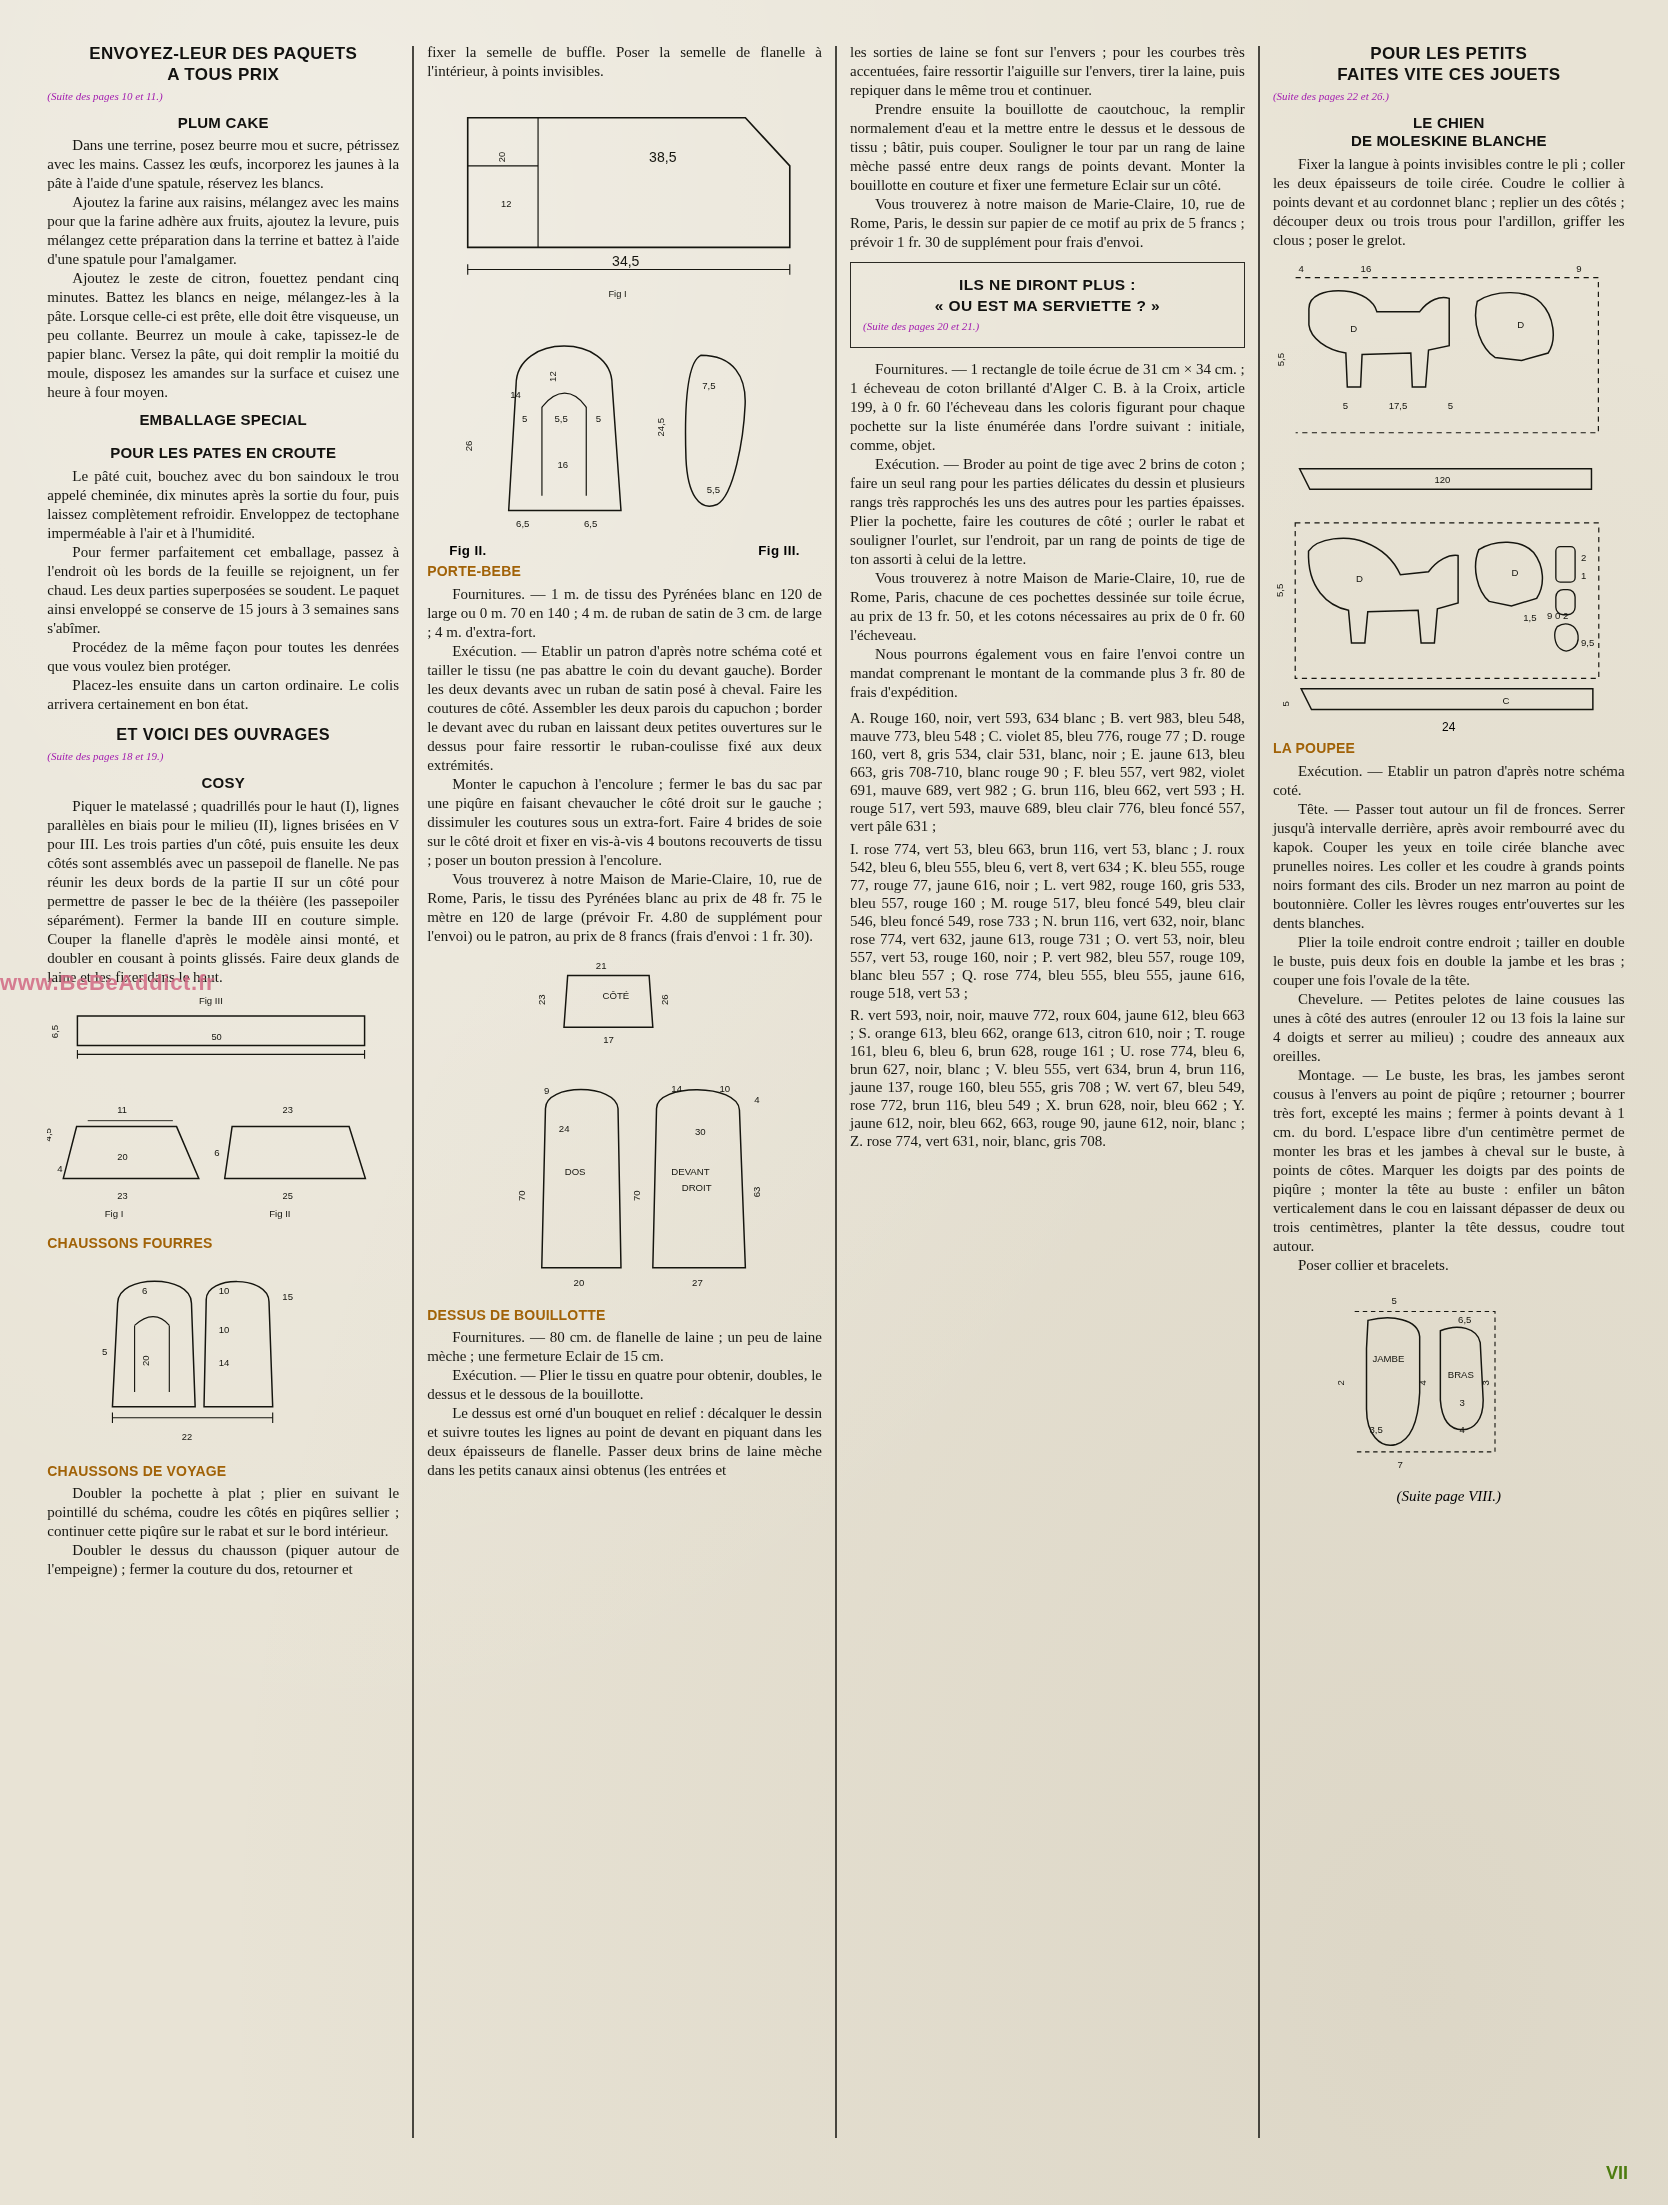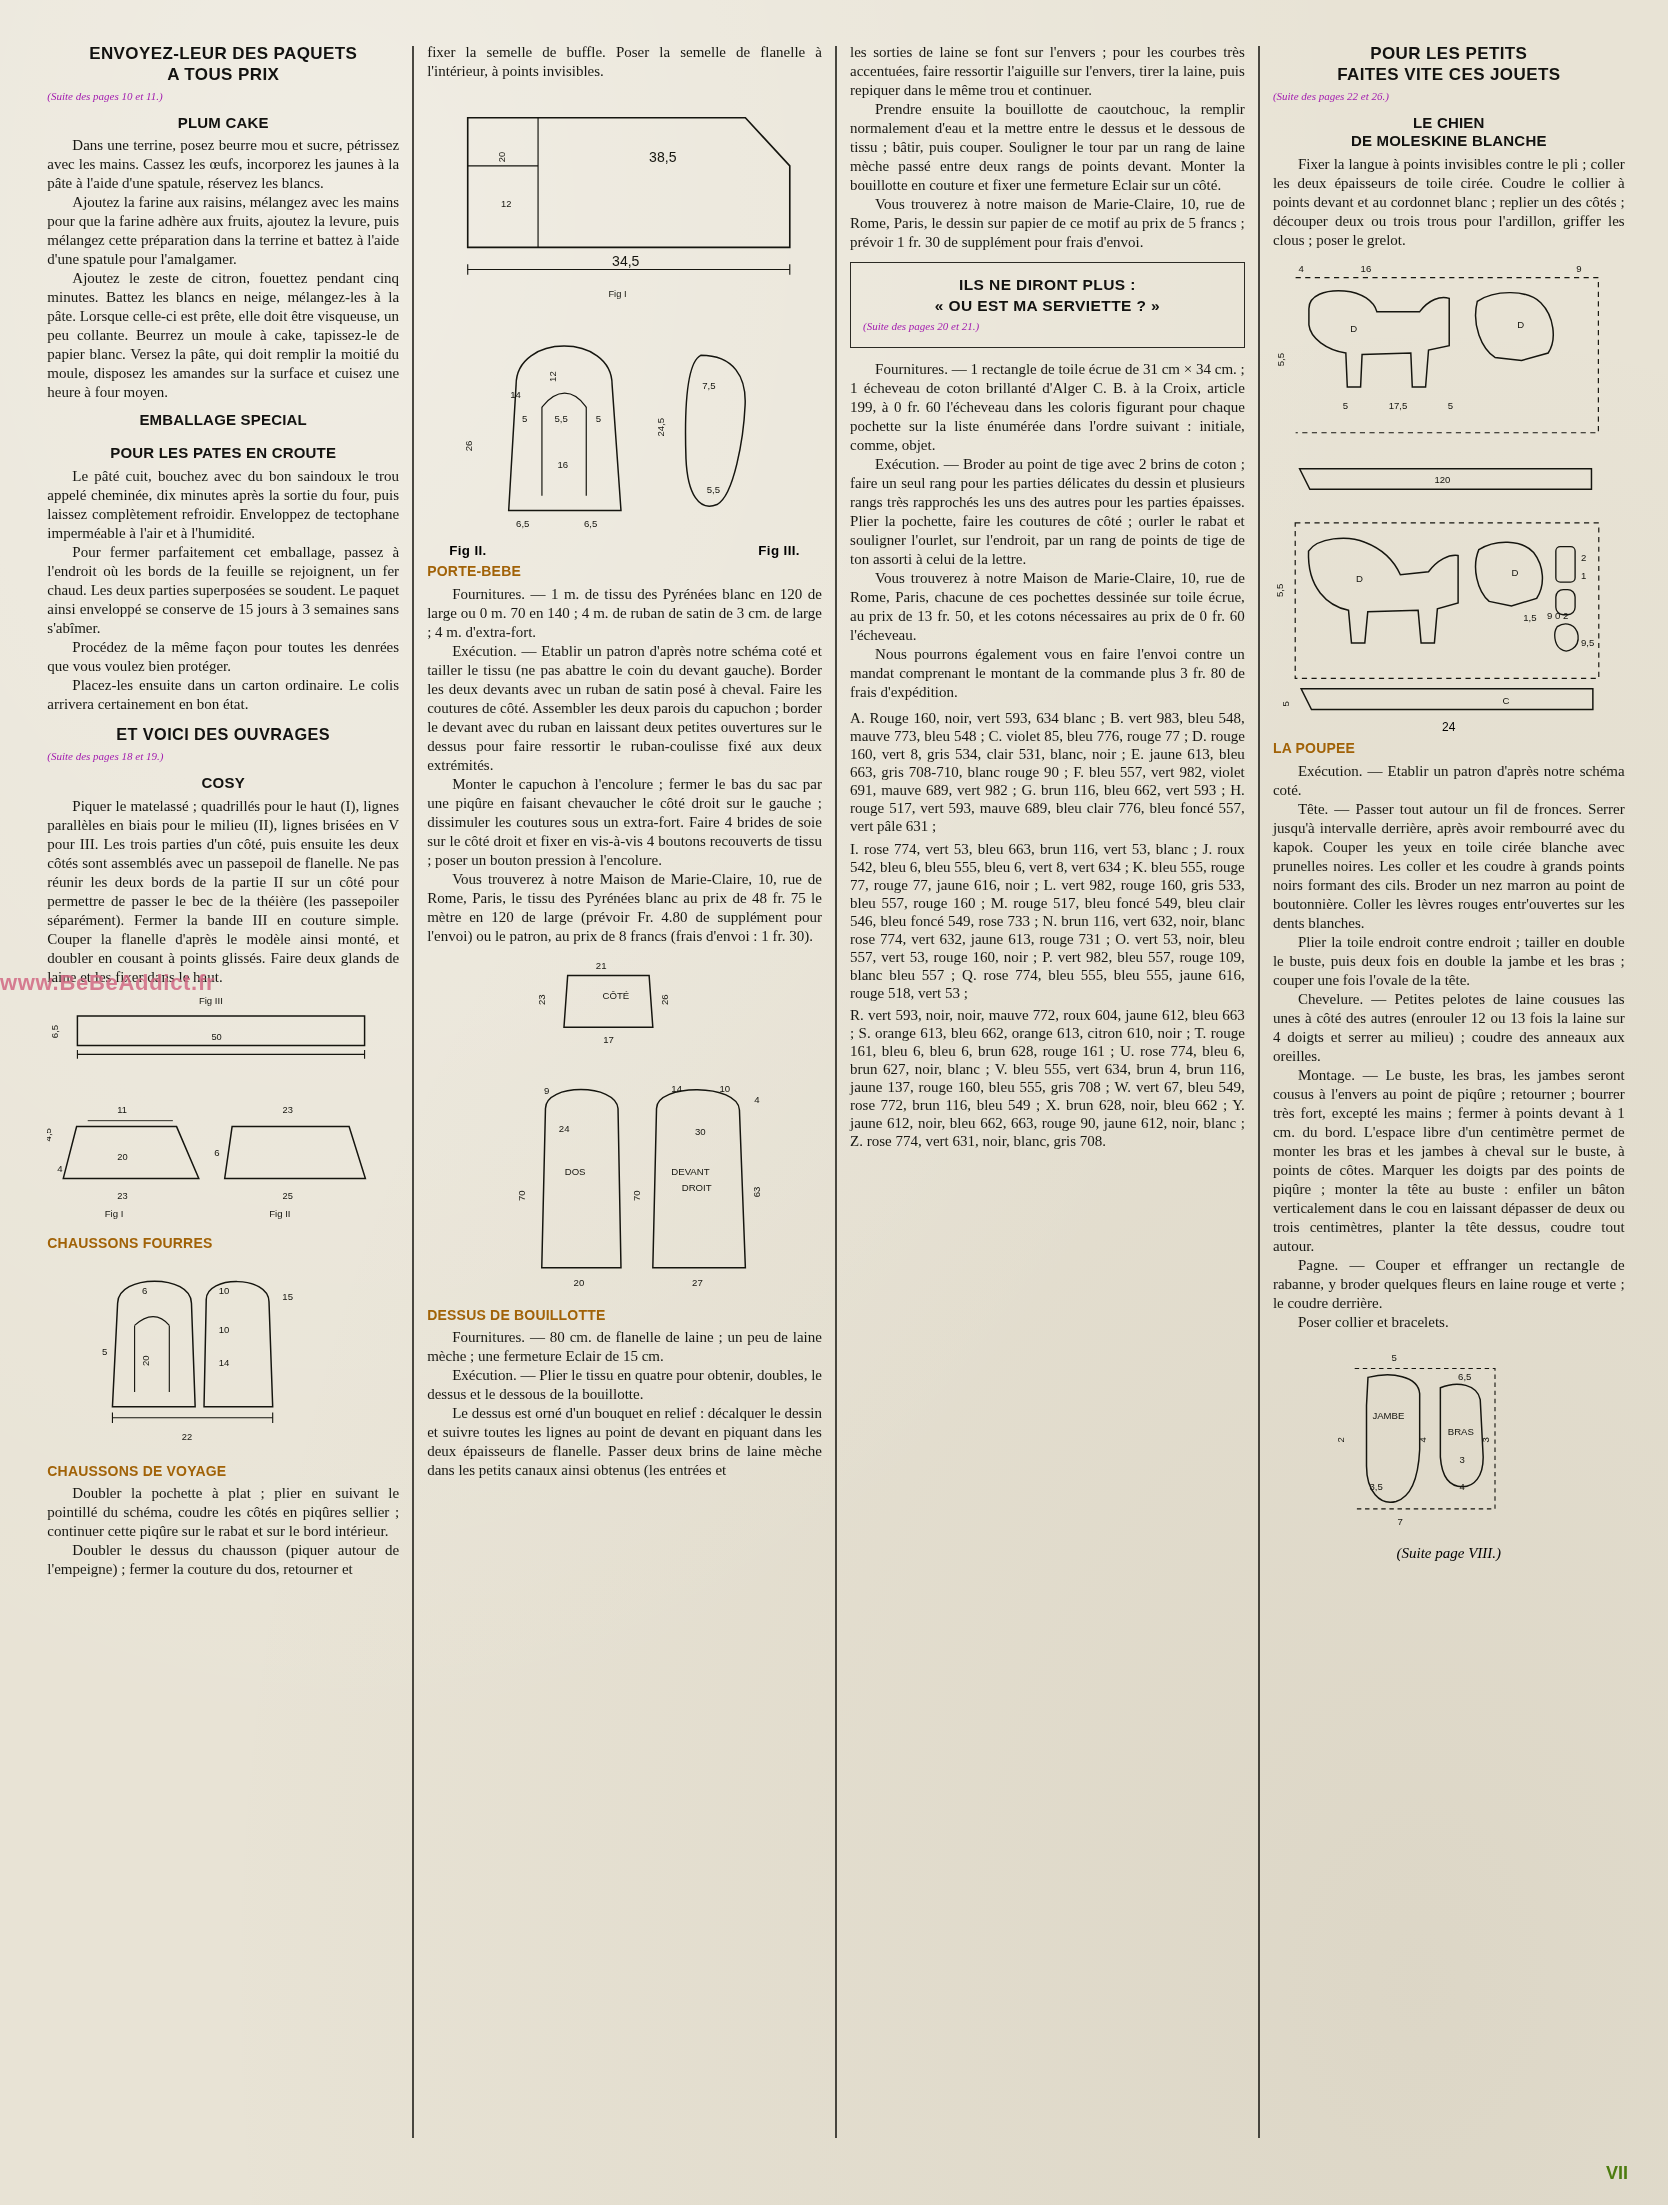--- a/index.html
+++ b/index.html
@@ -423,21 +423,20 @@
         </div>
       </div>
 
       <div class="head-sec2" style="margin-top:3px">LA POUPEE</div>
       <div class="sp6"></div>
       <p>Exécution. — Etablir un patron d'après notre schéma coté.</p>
       <p>Tête. — Passer tout autour un fil de fronces. Serrer jusqu'à intervalle derrière, après avoir rembourré avec du kapok. Couper les yeux en toile cirée blanche avec prunelles noires. Les coller et les coudre à grands points noirs formant des cils. Broder un nez marron au point de boutonnière. Coller les lèvres rouges entr'ouvertes sur les dents blanches.</p>
       <p>Plier la toile endroit contre endroit ; tailler en double le buste, puis deux fois en double la jambe et les bras ; couper une fois l'ovale de la tête.</p>
       <p>Chevelure. — Petites pelotes de laine cousues las unes à côté des autres (enrouler 12 ou 13 fois la laine sur 4 doigts et serrer au milieu) ; coudre des anneaux aux oreilles.</p>
       <p>Montage. — Le buste, les bras, les jambes seront cousus à l'envers au point de piqûre ; retourner ; bourrer très fort, excepté les mains ; fermer à points devant à 1 cm. du bord. L'espace libre d'un centimètre permet de monter les bras et les jambes à cheval sur le buste, à points de côtes. Marquer les doigts par des points de piqûre ; monter la tête au buste : enfiler un bâton verticalement dans le cou en laissant dépasser de deux ou trois centimètres, planter la tête dessus, coudre tout autour.</p>
-      <p>Pagne. — Couper et effranger un rectangle de rabanne, y broder quelques fleurs en laine rouge et verte ; le coudre derrière.</p>
       <p>Poser collier et bracelets.</p>
 
       <div class="figwrap">
         <svg width="348" height="192" viewBox="0 0 470 260">
           <path d="M110 40 L300 40 L300 230 L110 230" fill="none" stroke="#15150f" stroke-width="1.5" stroke-dasharray="6 5"></path>
 
           <path d="M128 52 C160 44 196 50 198 74 L198 150 C196 190 186 214 166 220 C144 226 126 206 126 172 L126 90 Z" fill="none" stroke="#15150f" stroke-width="2"></path>
           <text class="svgtxt sm" x="134" y="108">JAMBE</text>
 
           <path d="M226 66 C250 56 276 62 280 82 L284 160 C284 186 272 200 256 200 C238 200 228 186 226 160 Z" fill="none" stroke="#15150f" stroke-width="2"></path>

